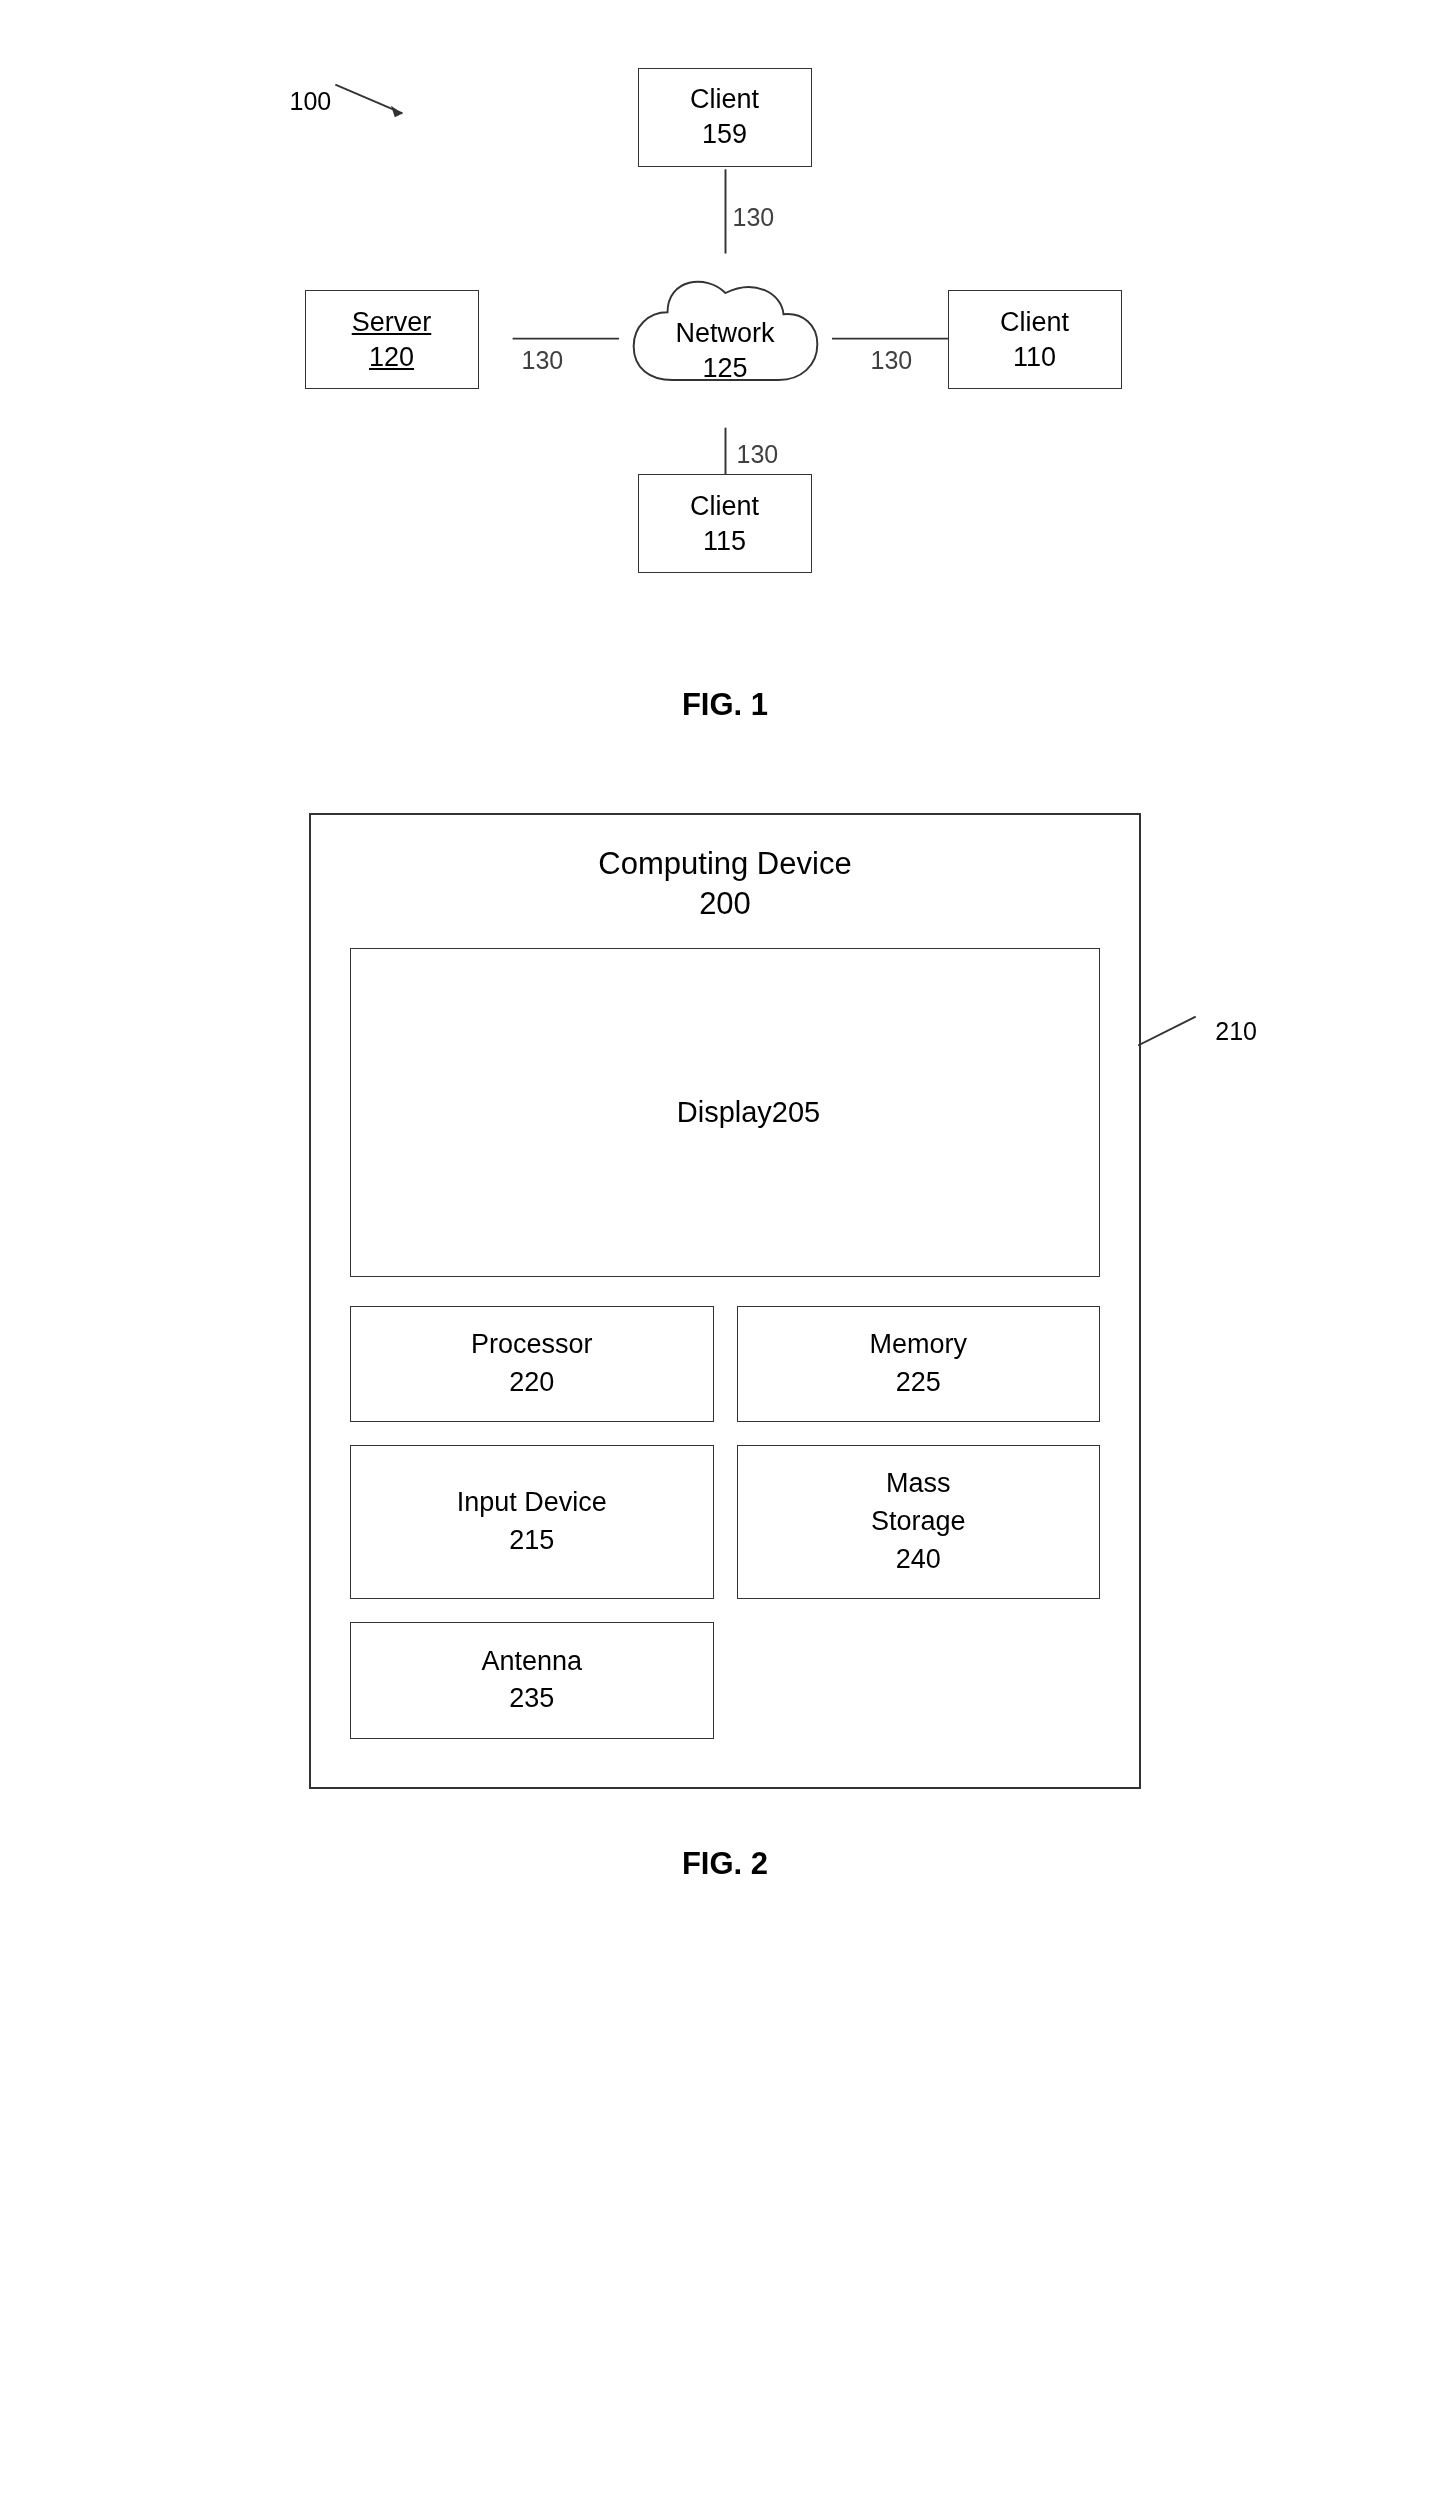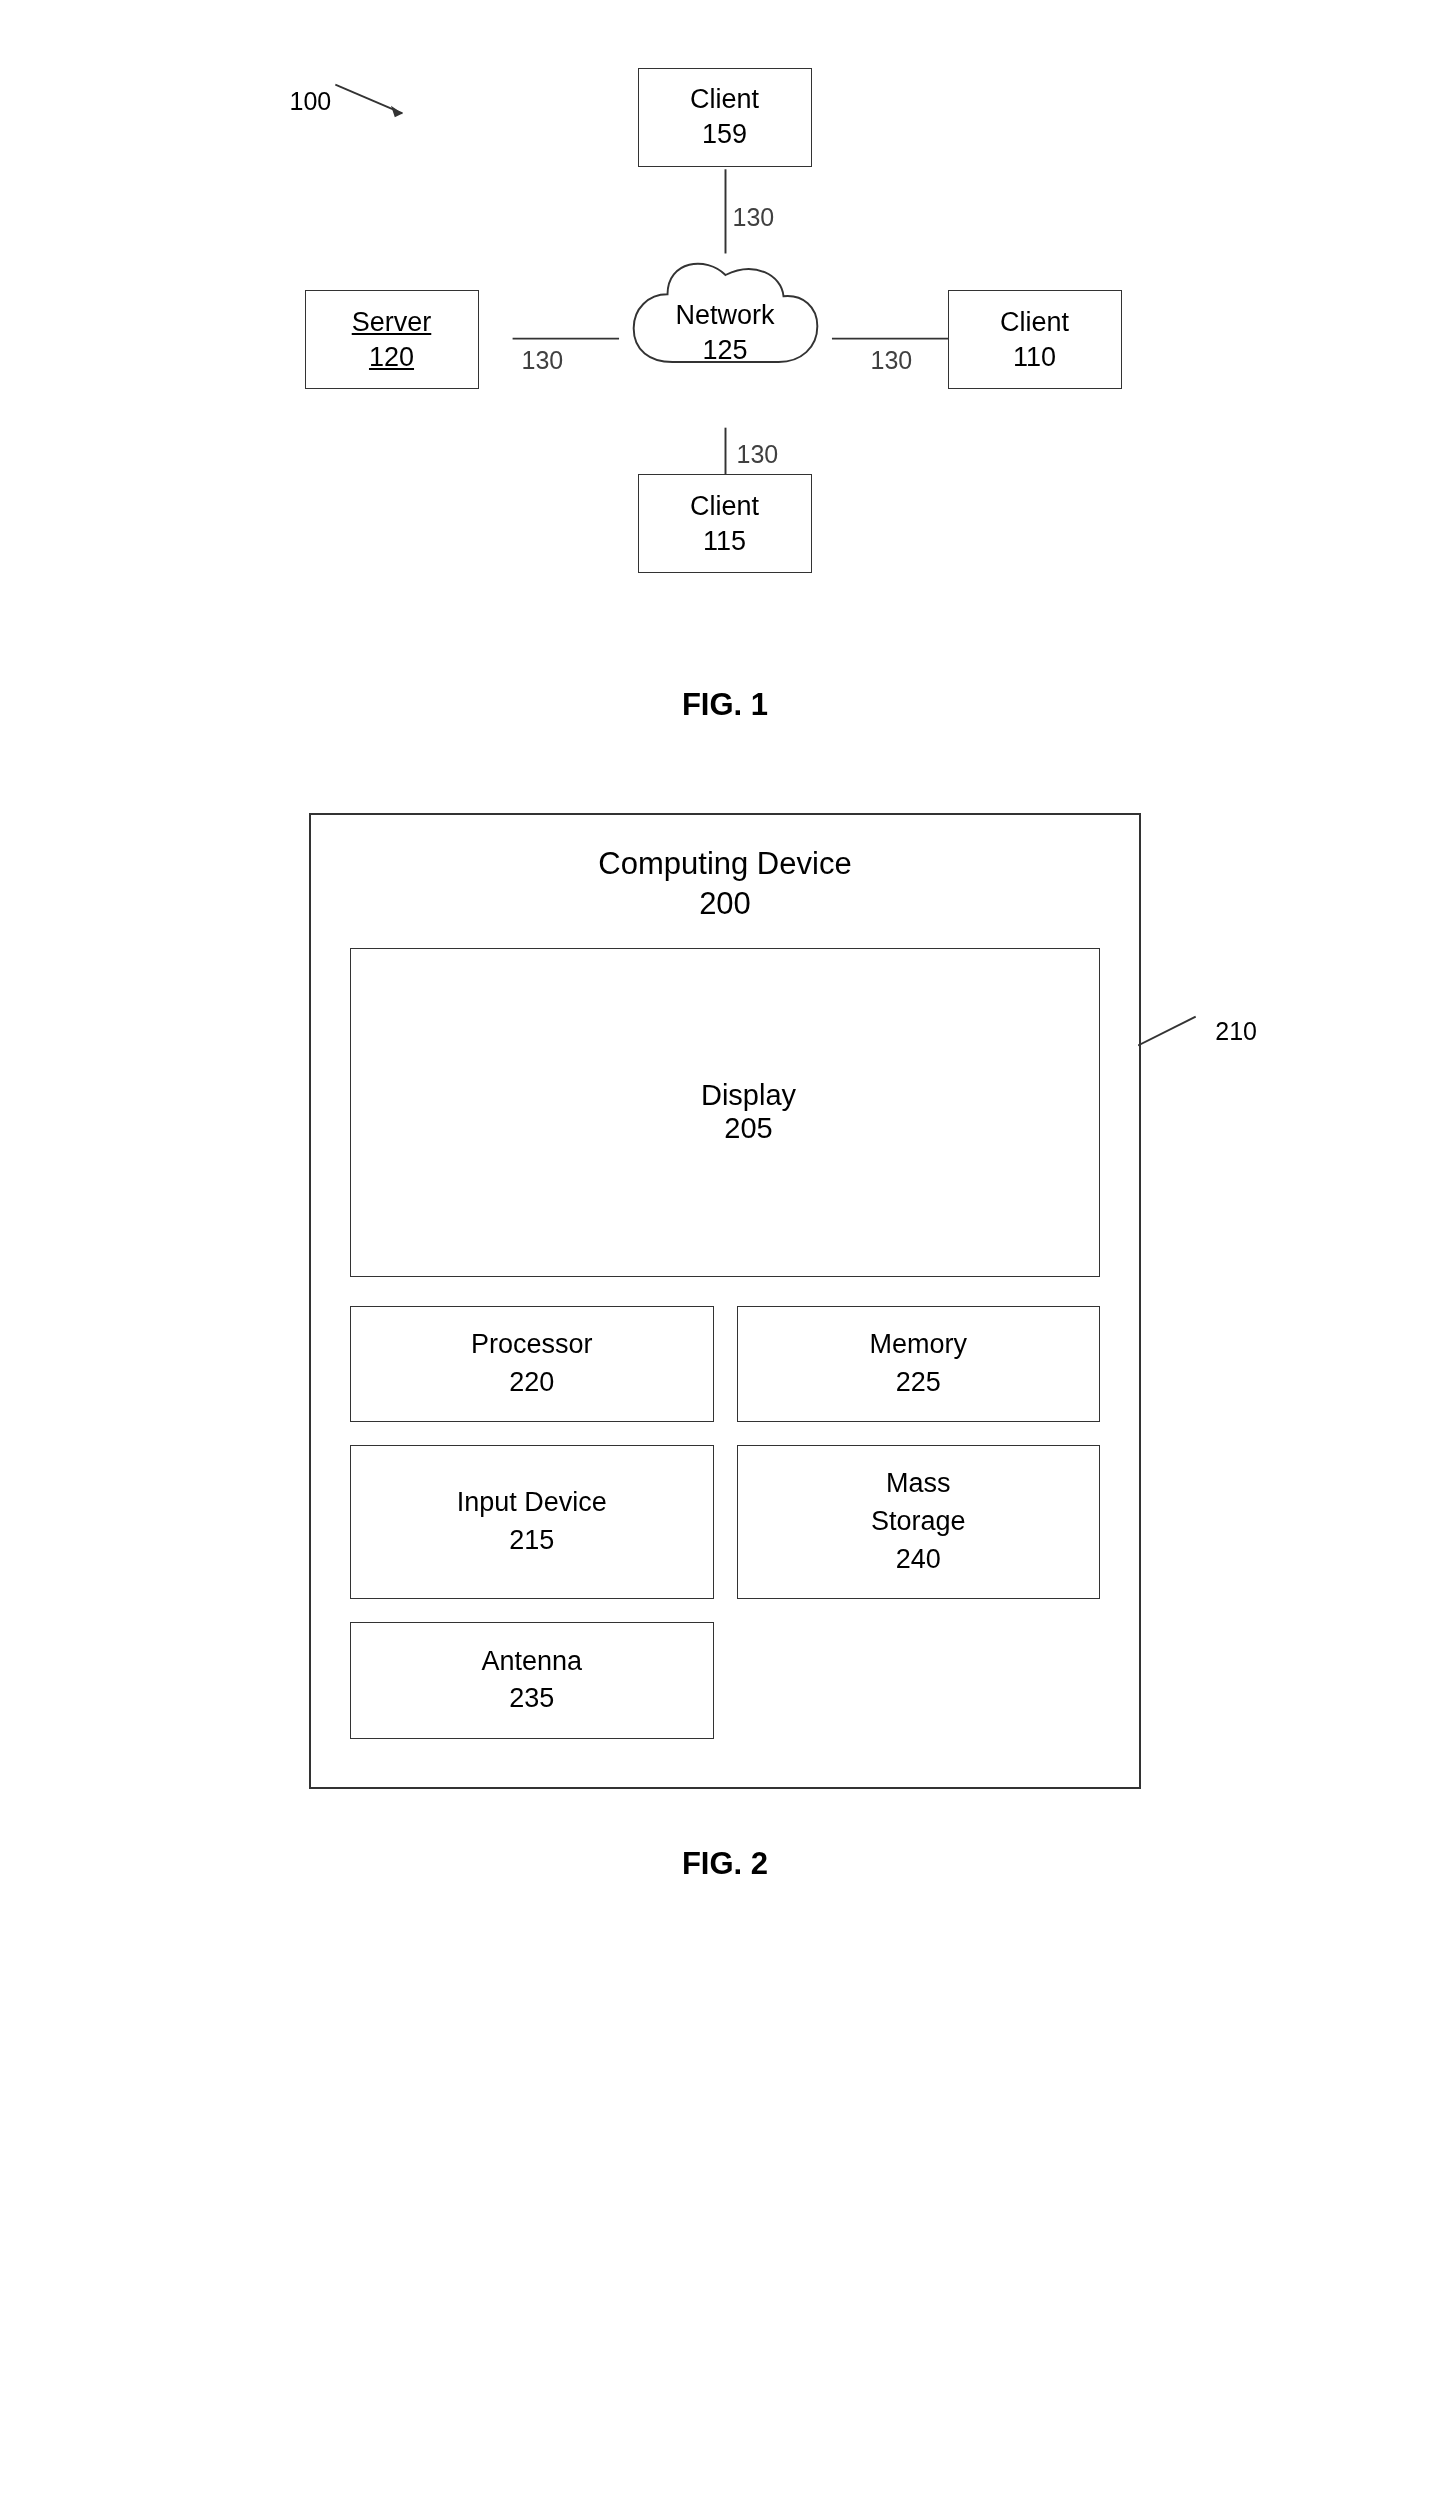--- a/index.html
+++ b/index.html
@@ -52,21 +52,21 @@
       text-align: center;
       padding: 13.5px 23px;
     }
 
     
     .cloud-shape {
       position: absolute;
       width: 213px;
       height: 174px;
       left: 329px;
-      top: 188px;
+      top: 206px;
       display: flex;
       flex-direction: column;
       align-items: center;
       justify-content: center;
       font-size: 27px;
       text-align: center;
     }
 
     .cloud-svg {
       position: absolute;
@@ -128,21 +128,21 @@
       font-size: 31px;
       line-height: 1.3;
       margin-bottom: 23px;
     }
 
     .display-box {
       border: 1.9px solid #333;
       width: 100%;
       height: 329px;
       display: flex;
-      flex-direction: column;
+      flex-direction: row;
       align-items: center;
       justify-content: center;
       font-size: 29px;
       text-align: center;
       margin-bottom: 29px;
       padding-left: 47px;
     }
 
     .components-grid {
       display: grid;

